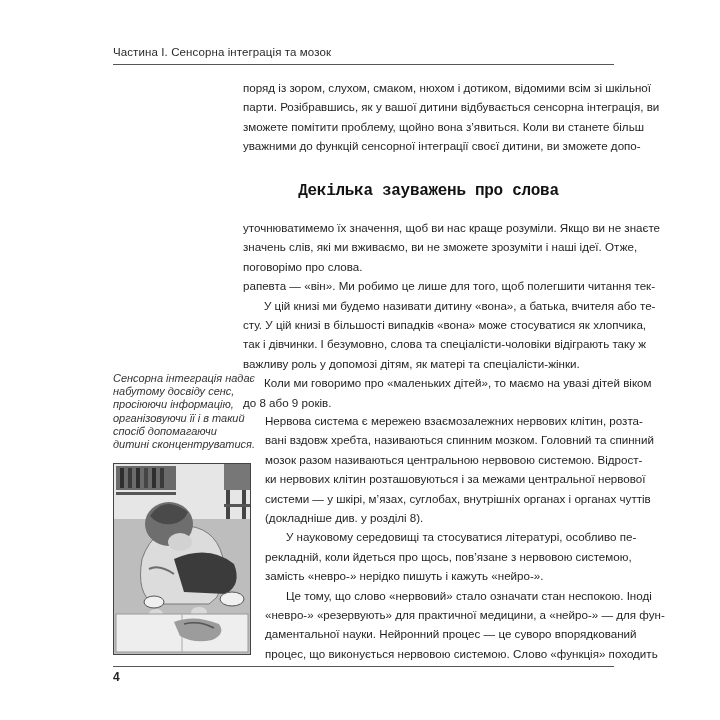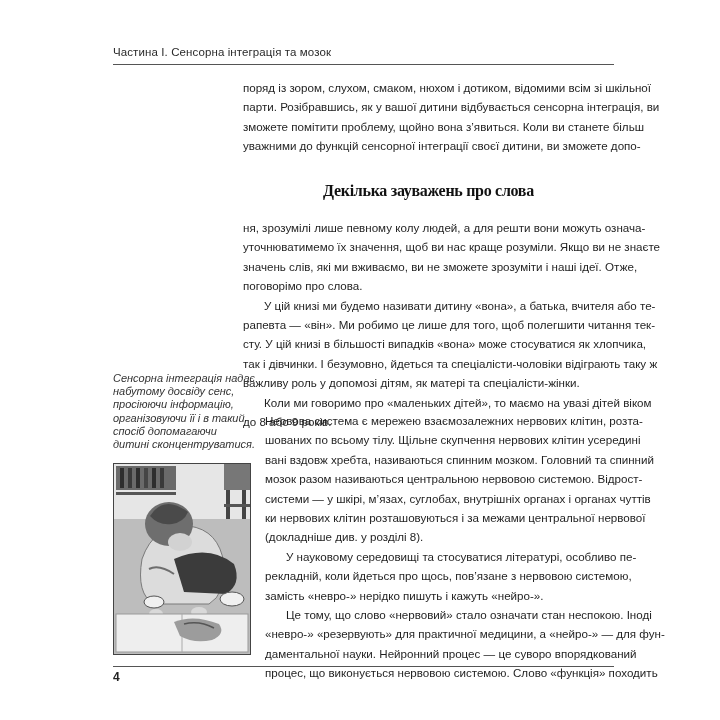--- a/index.html
+++ b/index.html
@@ -10,21 +10,21 @@
   .rule-bottom { position: absolute; left: 113px; top: 666px; width: 501px; height: 1px; background: #555; }
   .page-number { position: absolute; left: 113px; top: 670px; font-size: 12px; font-weight: bold; color: #222; }
 
   .para { position: absolute; font-size: 11.6px; line-height: 19.4px; text-align: justify; text-align-last: left; color: #1f1f1f; }
   .para .line { display: block; white-space: nowrap; text-align: justify; text-align-last: justify; height: 19.4px; }
   .para .line.last { text-align-last: left; }
   .para .line.indent { padding-left: 21px; }
 
   .intro { left: 243px; top: 78px; width: 371px; }
   .heading { position: absolute; left: 243px; width: 371px; top: 182px; text-align: center;
-             font-family: Liberation Serif, serif; font-weight: bold; font-size: 16px; color: #111; letter-spacing: -0.3px; }
+             font-family: Liberation Mono, monospace; font-weight: bold; font-size: 16px; color: #111; letter-spacing: -0.3px; }
   .block1 { left: 243px; top: 218px; width: 371px; }
   .block2 { left: 265px; top: 411px; width: 349px; }
 
   .side-caption { position: absolute; left: 113px; top: 372px; width: 145px; font-style: italic;
                   font-size: 11px; line-height: 13.2px; color: #333; }
   .side-caption span { display: block; white-space: nowrap; }
 
   .photo { position: absolute; left: 113px; top: 463px; width: 136px; height: 190px; border: 1px solid #444;
            overflow: hidden; background: #d8d8d8; }
 </style>
@@ -37,40 +37,38 @@
 <div class="para intro">
   <span class="line">поряд із зором, слухом, смаком, нюхом і дотиком, відомими всім зі шкільної</span>
   <span class="line">парти. Розібравшись, як у вашої дитини відбувається сенсорна інтеграція, ви</span>
   <span class="line">зможете помітити проблему, щойно вона з’явиться. Коли ви станете більш</span>
   <span class="line">уважними до функцій сенсорної інтеграції своєї дитини, ви зможете допо-</span>
 </div>
 
 <div class="heading">Декілька зауважень про слова</div>
 
 <div class="para block1">
-  <span class="line">ня, зрозумілі лише певному колу людей, а для решти вони можуть означа-</span>
   <span class="line">уточнюватимемо їх значення, щоб ви нас краще розуміли. Якщо ви не знаєте</span>
   <span class="line">значень слів, які ми вживаємо, ви не зможете зрозуміти і наші ідеї. Отже,</span>
   <span class="line last">поговорімо про слова.</span>
+  <span class="line">рапевта — «він». Ми робимо це лише для того, щоб полегшити читання тек-</span>
   <span class="line indent">У цій книзі ми будемо називати дитину «вона», а батька, вчителя або те-</span>
-  <span class="line">рапевта — «він». Ми робимо це лише для того, щоб полегшити читання тек-</span>
   <span class="line">сту. У цій книзі в більшості випадків «вона» може стосуватися як хлопчика,</span>
-  <span class="line">так і дівчинки. І безумовно, йдеться та спеціалісти-чоловіки відіграють таку ж</span>
+  <span class="line">так і дівчинки. І безумовно, слова та спеціалісти-чоловіки відіграють таку ж</span>
   <span class="line last">важливу роль у допомозі дітям, як матері та спеціалісти-жінки.</span>
   <span class="line indent">Коли ми говоримо про «маленьких дітей», то маємо на увазі дітей віком</span>
   <span class="line last">до 8 або 9 років.</span>
 </div>
 
 <div class="para block2">
   <span class="line">Нервова система є мережею взаємозалежних нервових клітин, розта-</span>
-  <span class="line">шованих по всьому тілу. Щільне скупчення нервових клітин усередині</span>
   <span class="line">вані вздовж хребта, називаються спинним мозком. Головний та спинний</span>
   <span class="line">мозок разом називаються центральною нервовою системою. Відрост-</span>
+  <span class="line">ки нервових клітин розташовуються і за межами центральної нервової</span>
   <span class="line">системи — у шкірі, м’язах, суглобах, внутрішніх органах і органах чуттів</span>
-  <span class="line">ки нервових клітин розташовуються і за межами центральної нервової</span>
   <span class="line last">(докладніше див. у розділі 8).</span>
   <span class="line indent">У науковому середовищі та стосуватися літературі, особливо пе-</span>
   <span class="line">рекладній, коли йдеться про щось, пов’язане з нервовою системою,</span>
   <span class="line last">замість «невро-» нерідко пишуть і кажуть «нейро-».</span>
   <span class="line indent">Це тому, що слово «нервовий» стало означати стан неспокою. Іноді</span>
   <span class="line">«невро-» «резервують» для практичної медицини, а «нейро-» — для фун-</span>
   <span class="line">даментальної науки. Нейронний процес — це суворо впорядкований</span>
   <span class="line">процес, що виконується нервовою системою. Слово «функція» походить</span>
 </div>
 

